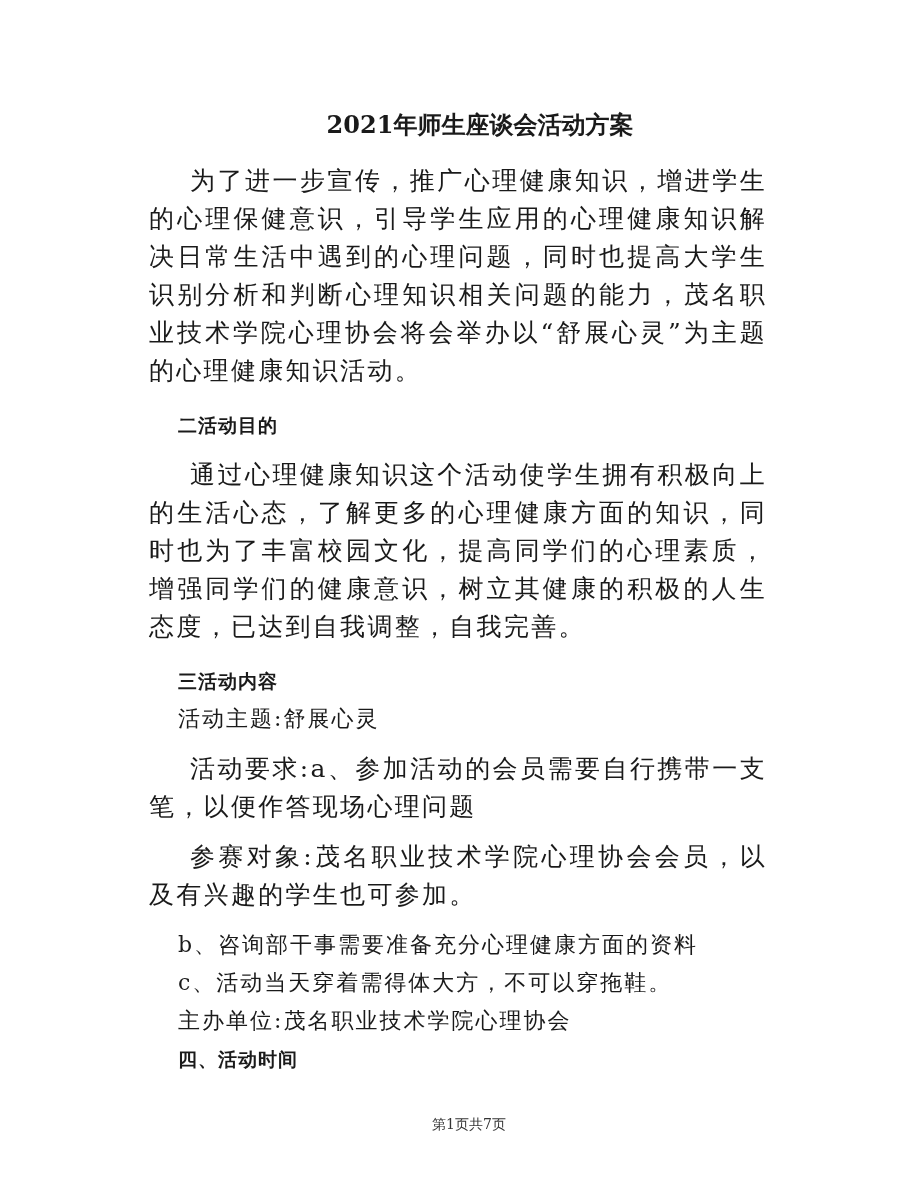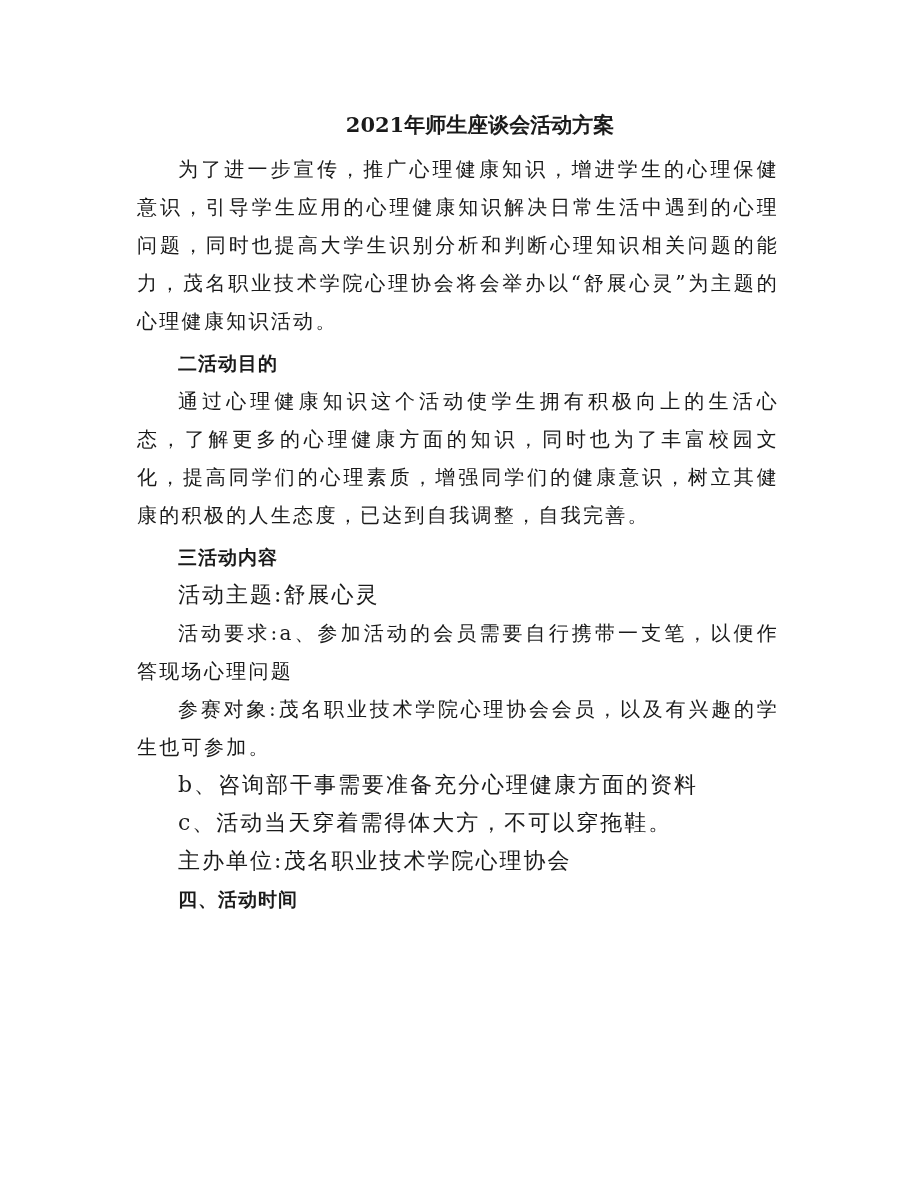--- a/index.html
+++ b/index.html
@@ -21,21 +21,21 @@
     width: 920px;
     height: 1191px;
     background: #ffffff;
   }
   .title {
     position: absolute;
     top: 110px;
     left: 0;
     width: 920px;
     text-align: center;
-    font-size: 21px;
+    font-size: 24px;
     font-weight: bold;
     letter-spacing: 0px;
     line-height: 30px;
     padding-left: 40px;
     box-sizing: border-box;
   }
   .content {
     position: absolute;
     left: 137px;
     top: 150px;
@@ -45,27 +45,27 @@
     font-family: "DejaVu Sans", "Liberation Sans", sans-serif;
     font-weight: bold;
     font-size: 19px;
     line-height: 38px;
     height: 38px;
     padding-left: 41px;
     letter-spacing: 1px;
     white-space: nowrap;
   }
   .para {
-    font-size: 20px;
+    font-size: 25px;
     line-height: 38px;
     text-indent: 41px;
     letter-spacing: 2.3px;
     text-align: justify;
     word-break: break-all;
-    margin: 0;
+    margin: 12px;
   }
   .line {
     font-size: 22px;
     line-height: 38px;
     height: 38px;
     padding-left: 41px;
     letter-spacing: 2px;
     white-space: nowrap;
   }
   .gap { height: 4px; }
@@ -101,13 +101,14 @@
     <div class="line">活动主题:舒展心灵</div>
     <p class="para">活动要求:a、参加活动的会员需要自行携带一支笔，以便作答现场心理问题</p>
     <p class="para">参赛对象:茂名职业技术学院心理协会会员，以及有兴趣的学生也可参加。</p>
     <div class="line">b、咨询部干事需要准备充分心理健康方面的资料</div>
     <div class="line">c、活动当天穿着需得体大方，不可以穿拖鞋。</div>
     <div class="line">主办单位:茂名职业技术学院心理协会</div>
 
     <div class="heading">四、活动时间</div>
   </div>
 
+  <div class="footer">第1页共7页</div>
 </div>
 
 </body></html>

